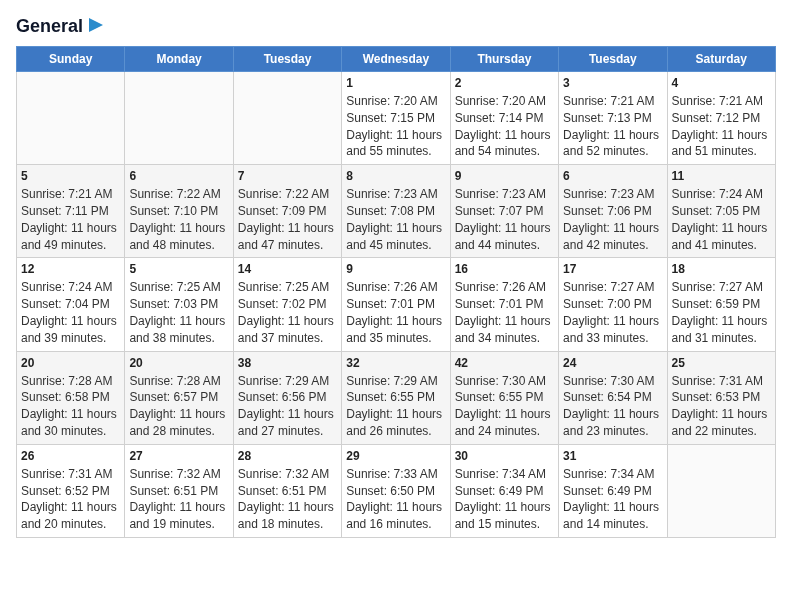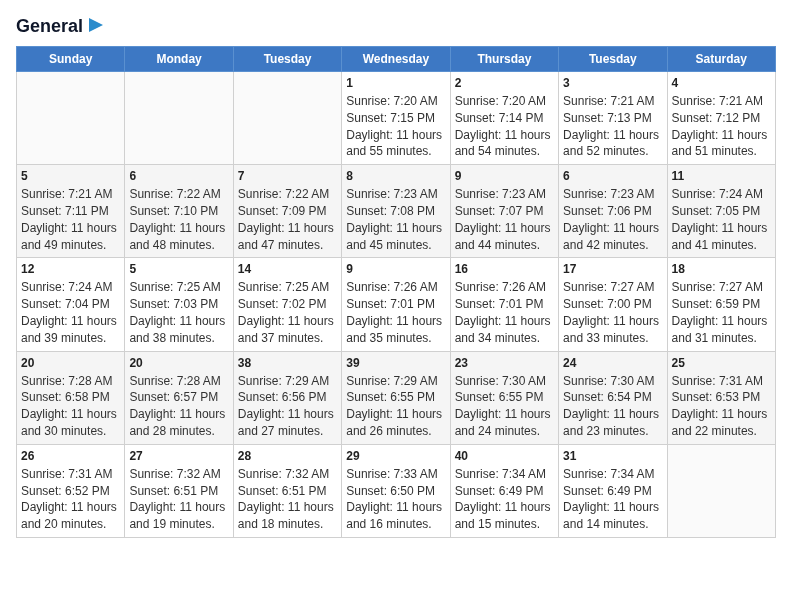--- a/index.html
+++ b/index.html
@@ -206,25 +206,25 @@
           </td>
           <td>
             <div class="day-num">20</div>
             <div class="day-info">Sunrise: 7:28 AM<br>Sunset: 6:57 PM<br>Daylight: 11 hours<br>and 28 minutes.</div>
           </td>
           <td>
             <div class="day-num">38</div>
             <div class="day-info">Sunrise: 7:29 AM<br>Sunset: 6:56 PM<br>Daylight: 11 hours<br>and 27 minutes.</div>
           </td>
           <td>
-            <div class="day-num">39</div>
+            <div class="day-num">32</div>
             <div class="day-info">Sunrise: 7:29 AM<br>Sunset: 6:55 PM<br>Daylight: 11 hours<br>and 26 minutes.</div>
           </td>
           <td>
-            <div class="day-num">23</div>
+            <div class="day-num">42</div>
             <div class="day-info">Sunrise: 7:30 AM<br>Sunset: 6:55 PM<br>Daylight: 11 hours<br>and 24 minutes.</div>
           </td>
           <td>
             <div class="day-num">24</div>
             <div class="day-info">Sunrise: 7:30 AM<br>Sunset: 6:54 PM<br>Daylight: 11 hours<br>and 23 minutes.</div>
           </td>
           <td>
             <div class="day-num">25</div>
             <div class="day-info">Sunrise: 7:31 AM<br>Sunset: 6:53 PM<br>Daylight: 11 hours<br>and 22 minutes.</div>
           </td>
@@ -240,21 +240,21 @@
           </td>
           <td>
             <div class="day-num">28</div>
             <div class="day-info">Sunrise: 7:32 AM<br>Sunset: 6:51 PM<br>Daylight: 11 hours<br>and 18 minutes.</div>
           </td>
           <td>
             <div class="day-num">29</div>
             <div class="day-info">Sunrise: 7:33 AM<br>Sunset: 6:50 PM<br>Daylight: 11 hours<br>and 16 minutes.</div>
           </td>
           <td>
-            <div class="day-num">40</div>
+            <div class="day-num">30</div>
             <div class="day-info">Sunrise: 7:34 AM<br>Sunset: 6:49 PM<br>Daylight: 11 hours<br>and 15 minutes.</div>
           </td>
           <td>
             <div class="day-num">31</div>
             <div class="day-info">Sunrise: 7:34 AM<br>Sunset: 6:49 PM<br>Daylight: 11 hours<br>and 14 minutes.</div>
           </td>
           <td class="empty-cell"></td>
         </tr>
       </tbody>
   </table>

